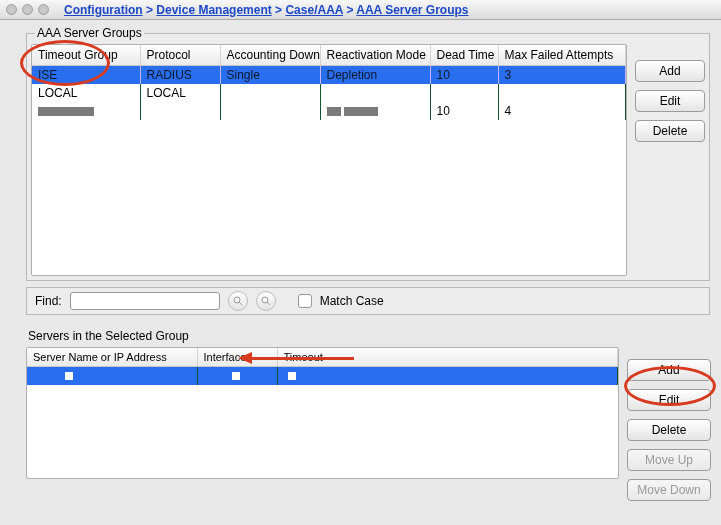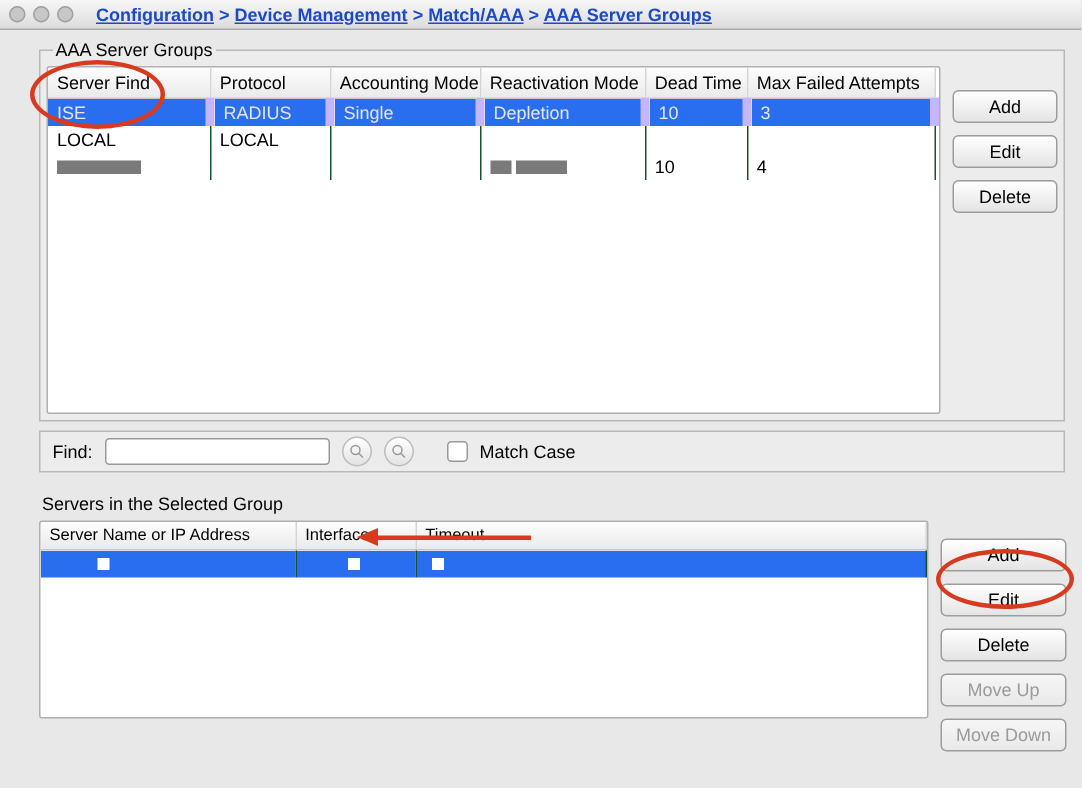--- a/index.html
+++ b/index.html
@@ -42,21 +42,21 @@
   table.grid th {
     background: linear-gradient(#fdfdfd, #eaeaea);
     border-right: 1px solid #d4d4d4;
     border-bottom: 1px solid #c6c6c6;
     text-align: left;
     font-weight: normal;
     padding: 3px 6px;
     white-space: nowrap; overflow: hidden;
   }
   table.grid td { padding: 2px 6px; border-right: 1px solid #14532d; white-space: nowrap; overflow: hidden; height: 17px; }
-  tr.selected td { background: #2a6ef0; color: #e5e5e5; border-right: 6px solid #c4b5fd; }
+  tr.selected td { background: #2a6ef0; color: #0f172a; border-right: 1px solid #c4b5fd; }
   .redacted { display: inline-block; height: 9px; background: #7a7a7a; vertical-align: middle; }
 
   .btn-col { width: 70px; display: flex; flex-direction: column; gap: 8px; padding-top: 16px; }
   button.mac {
     height: 22px;
     background: linear-gradient(#ffffff, #e4e4e4);
     border: 1px solid #9c9c9c;
     border-radius: 4px;
     font-size: 12px;
     cursor: pointer;
@@ -97,21 +97,21 @@
 
 <div class="titlebar">
   <span class="traffic-dot"></span>
   <span class="traffic-dot"></span>
   <span class="traffic-dot"></span>
   <span class="breadcrumb">
     <a>Configuration</a>
     <span class="sep">&gt;</span>
     <a>Device Management</a>
     <span class="sep">&gt;</span>
-    <a>Match/AAA</a>
+    <a>Case/AAA</a>
     <span class="sep">&gt;</span>
     <a>AAA Server Groups</a>
   </span>
 </div>
 
 <div class="content">
 
   <fieldset class="group" style="width:684px;">
     <legend>AAA Server Groups</legend>
     <div class="hbox">
@@ -120,23 +120,23 @@
           <colgroup>
             <col style="width:108px">
               <col style="width:80px">
               <col style="width:100px">
             <col style="width:110px">
               <col style="width:68px">
               <col>
           </colgroup>
           <thead>
             <tr>
-              <th>Server Find</th>
+              <th>Timeout Group</th>
               <th>Protocol</th>
-              <th>Accounting Mode</th>
+              <th>Accounting Down</th>
               <th>Reactivation Mode</th>
               <th>Dead Time</th>
               <th>Max Failed Attempts</th>
             </tr>
           </thead>
           <tbody>
             <tr class="selected">
               <td>ISE</td>
               <td>RADIUS</td>
               <td>Single</td>

